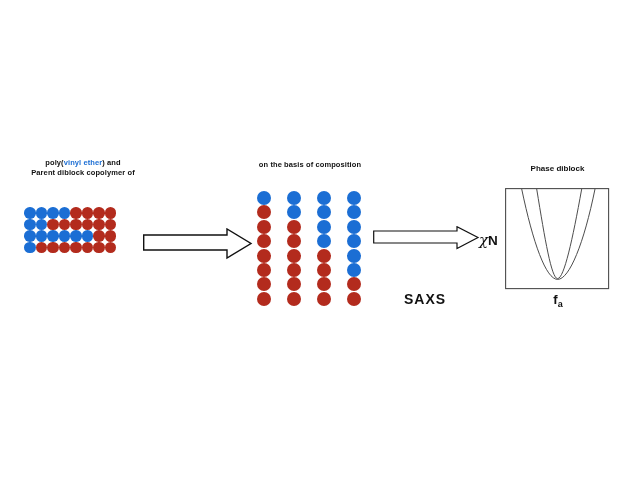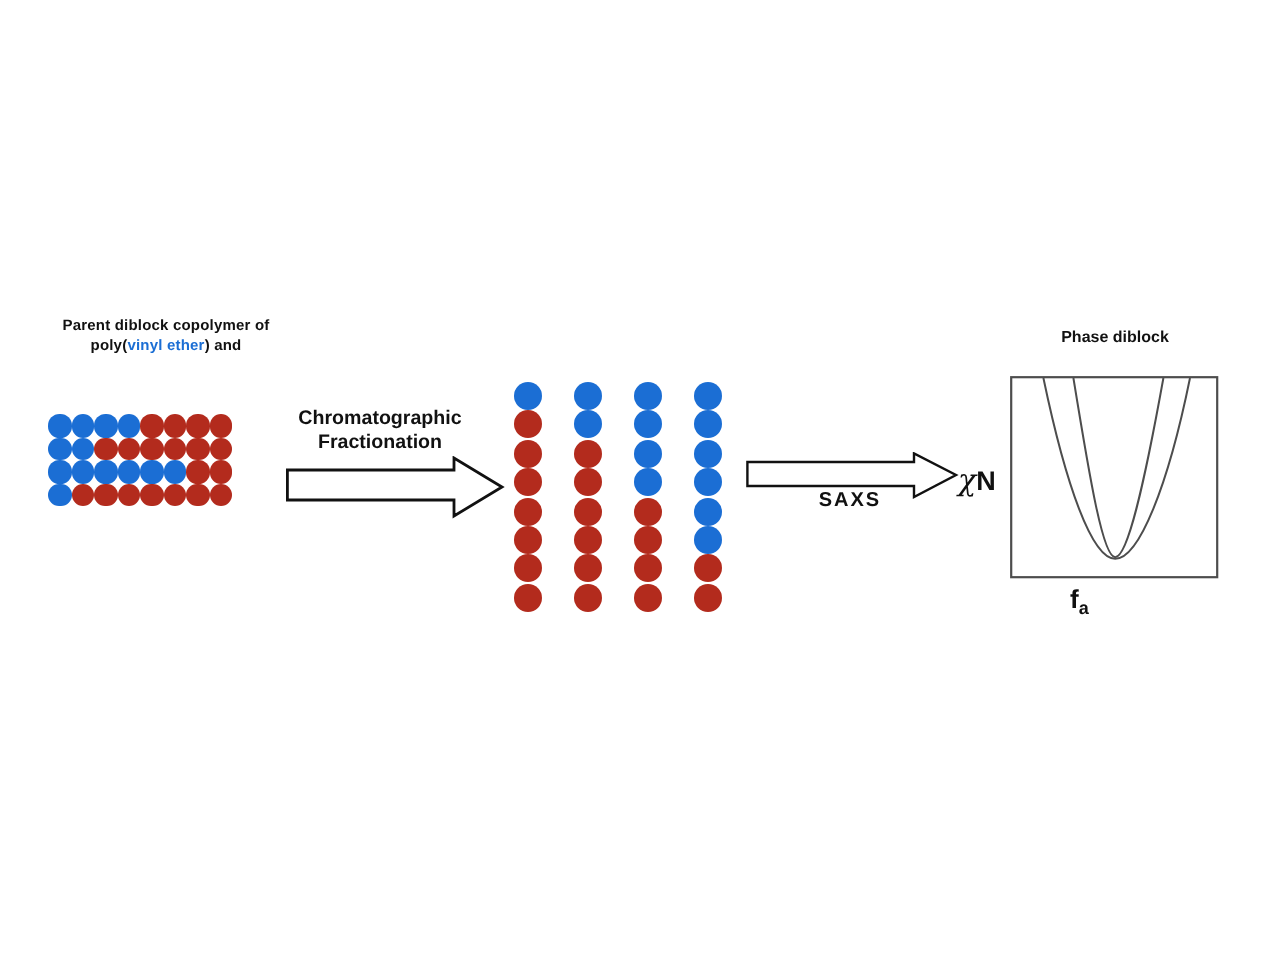--- a/index.html
+++ b/index.html
@@ -17,37 +17,37 @@
   .blue-text{color:var(--monomer-blue);}
   .red-text{color:var(--monomer-red);}
   
   .dot{border-radius:50%;flex:none;display:block;}
   .parent-grid .dot-line{display:flex;}
   .parent-grid .dot{width:11.5px;height:11.5px;}
   .library-cols{display:flex;gap:16px;}
   .library-cols .dot-line{display:flex;flex-direction:column;row-gap:0.4px;}
   .library-cols .dot{width:14px;height:14px;}
   
-  .saxs{font-size:10px;font-weight:700;letter-spacing:1px;text-align:center;}
+  .saxs{font-size:14px;font-weight:700;letter-spacing:1px;text-align:center;margin-top:46px;}
   
   .chiN{font-size:13.5px;font-weight:700;}
   .chiN .chi{font-family:"DejaVu Serif", serif;font-style:italic;font-weight:400;font-size:15px;}
-  .fa{font-size:13px;font-weight:700;text-align:left;}
+  .fa{font-size:13px;font-weight:700;text-align:center;}
   .fa .sub{font-size:9px;vertical-align:-3px;}
   .phase-title{font-size:8px;font-weight:700;text-align:center;}
   svg{display:block;}
 </style>
 </head>
 <body>
 
 <div id="canvas">
 
   <div class="abs sec-title" style="left:13px;top:158px;width:140px;">
+    <div><span>poly(</span><span class="blue-text">vinyl ether</span><span>) and</span></div>
     <div>Parent diblock copolymer of</div>
-    <div><span>poly(</span><span class="blue-text">vinyl ether</span><span>) and</span></div>
   </div>
 
   <div class="abs parent-grid" style="left:24px;top:207px;">
       <div class="dot-line">
         <span class="dot" style="background: rgb(27, 110, 212);"></span>
         <span class="dot" style="background: rgb(27, 110, 212);"></span>
         <span class="dot" style="background: rgb(27, 110, 212);"></span>
         <span class="dot" style="background: rgb(27, 110, 212);"></span>
         <span class="dot" style="background: rgb(179, 43, 29);"></span>
         <span class="dot" style="background: rgb(179, 43, 29);"></span>
@@ -79,29 +79,26 @@
         <span class="dot" style="background: rgb(179, 43, 29);"></span>
         <span class="dot" style="background: rgb(179, 43, 29);"></span>
         <span class="dot" style="background: rgb(179, 43, 29);"></span>
         <span class="dot" style="background: rgb(179, 43, 29);"></span>
         <span class="dot" style="background: rgb(179, 43, 29);"></span>
         <span class="dot" style="background: rgb(179, 43, 29);"></span>
         <span class="dot" style="background: rgb(179, 43, 29);"></span>
       </div>
     </div>
 
-  <div class="abs arrow-label" style="left:140px;top:204px;width:100px;">
-    <div>Chromatographic</div>
-    <div>Fractionation</div>
-  </div>
   <svg class="abs" style="left:143px;top:228px;" width="110" height="32" viewBox="0 0 110 32">
     <polygon points="0.7,7 84,7 84,1 108,15.5 84,30 84,22 0.7,22" fill="#ffffff" stroke="#111111" stroke-width="1.4" stroke-linejoin="miter"></polygon>
   </svg>
 
   <div class="abs sec-title" style="left:240px;top:160px;width:140px;">
+    <div>on the basis of composition</div>
   </div>
 
   <div class="abs library-cols" style="left:257px;top:191px;">
       <div class="dot-line">
         <span class="dot" style="background: rgb(27, 110, 212);"></span>
         <span class="dot" style="background: rgb(179, 43, 29);"></span>
         <span class="dot" style="background: rgb(179, 43, 29);"></span>
         <span class="dot" style="background: rgb(179, 43, 29);"></span>
         <span class="dot" style="background: rgb(179, 43, 29);"></span>
         <span class="dot" style="background: rgb(179, 43, 29);"></span>

